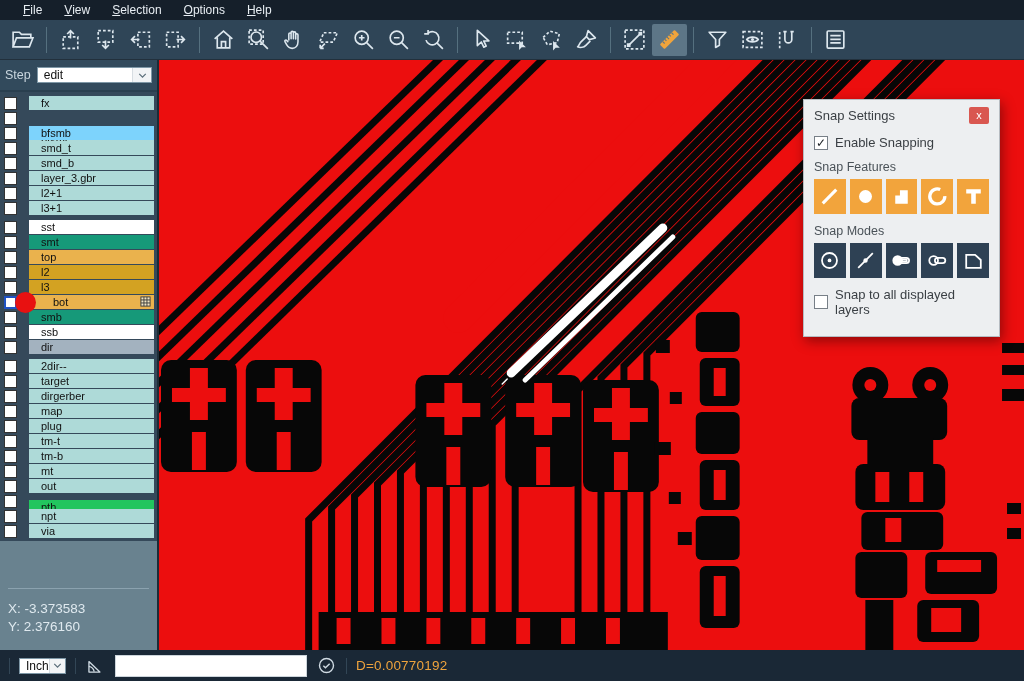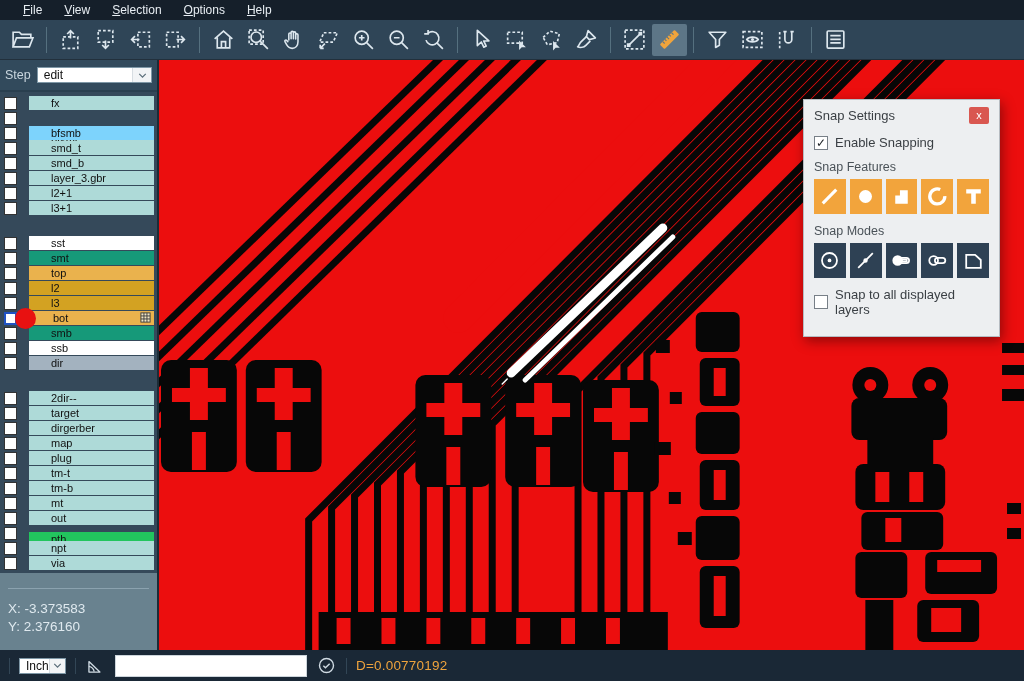--- a/index.html
+++ b/index.html
@@ -24,25 +24,25 @@
   .sidebar { width:157px; flex:none; background:var(--c-panel_bg,#69828f); position:relative; }
   .step-row { height:32px; background:#324a5c; display:flex; align-items:center; padding:0 5px; gap:6px; border-bottom:2px solid #2a3f4f; }
   .step-label { color:#c9d6de; font-size:12.5px; }
   .select { background:#fff; height:16px; display:flex; align-items:center; font-size:12px; color:#111; padding-left:6px; justify-content:space-between; border:1px solid #7e97a6; }
   .step-row .select { flex:1; }
   .select .chev { width:19px; height:100%; display:flex; align-items:center; justify-content:center; color:#5a6d7a; border-left:1px solid #d7dde2; background:#f2f4f6; }
   .select .chev svg { width:13px; height:13px; }
 
   .layer-list { padding:4px 0 2px; background:var(--c-list_bg,#35495a); }
   .layer-row { display:flex; align-items:center; height:14px; margin-bottom:1px; position:relative; }
-  .layer-row.gap { margin-top:21px; }
+  .layer-row.gap { margin-top:5px; }
   .cb { width:13px; height:13px; background:#fff; border:1px solid #333; margin-left:4px; flex:none; }
   .cb.active { border:2px solid #1f52c4; }
   .strip { width:12px; height:100%; flex:none; }
-  .lname { flex:1; height:100%; font-size:11px; color:#111; display:flex; align-items:center; padding-left:22px; margin-right:3px; position:relative; white-space:nowrap; overflow:hidden; }
+  .lname { flex:1; height:100%; font-size:11px; color:#111; display:flex; align-items:center; padding-left:12px; margin-right:3px; position:relative; white-space:nowrap; overflow:hidden; }
   .dot { position:absolute; left:15px; top:-3px; width:21px; height:21px; border-radius:50%; background:var(--c-active_layer_dot,#e81111); z-index:2; }
   .grid-ic { position:absolute; right:3px; top:1px; }
 
   .coords { position:absolute; left:0; right:0; bottom:0; padding:0 8px 16px; color:#dfe9ef; font-size:13.5px; }
   .coords .sep-line { height:1px; background:#8ba2af; margin-bottom:12px; }
   .coords .line { margin-top:3px; }
 
   .canvas { flex:1; position:relative; background:var(--c-copper,#ec0e0e); border-left:2px solid #1d2b36; overflow:hidden; }
   .canvas svg { display:block; width:100%; height:100%; }
 

